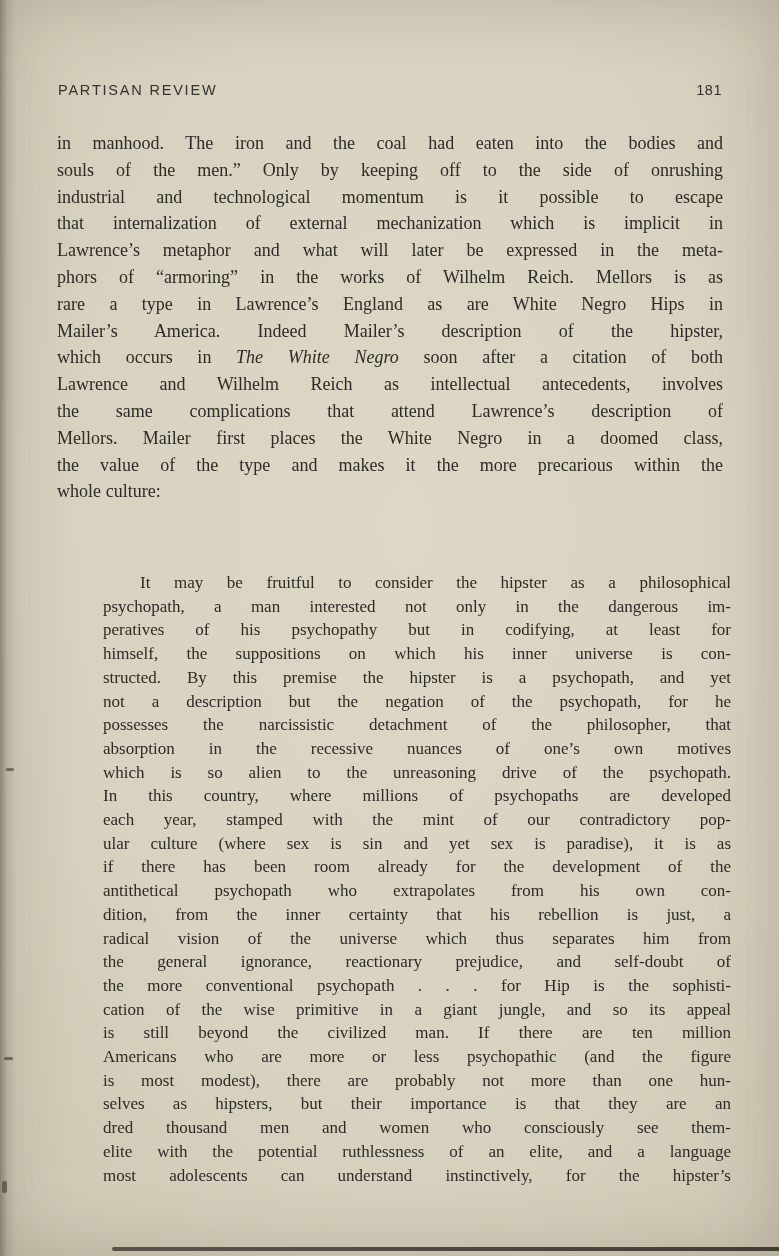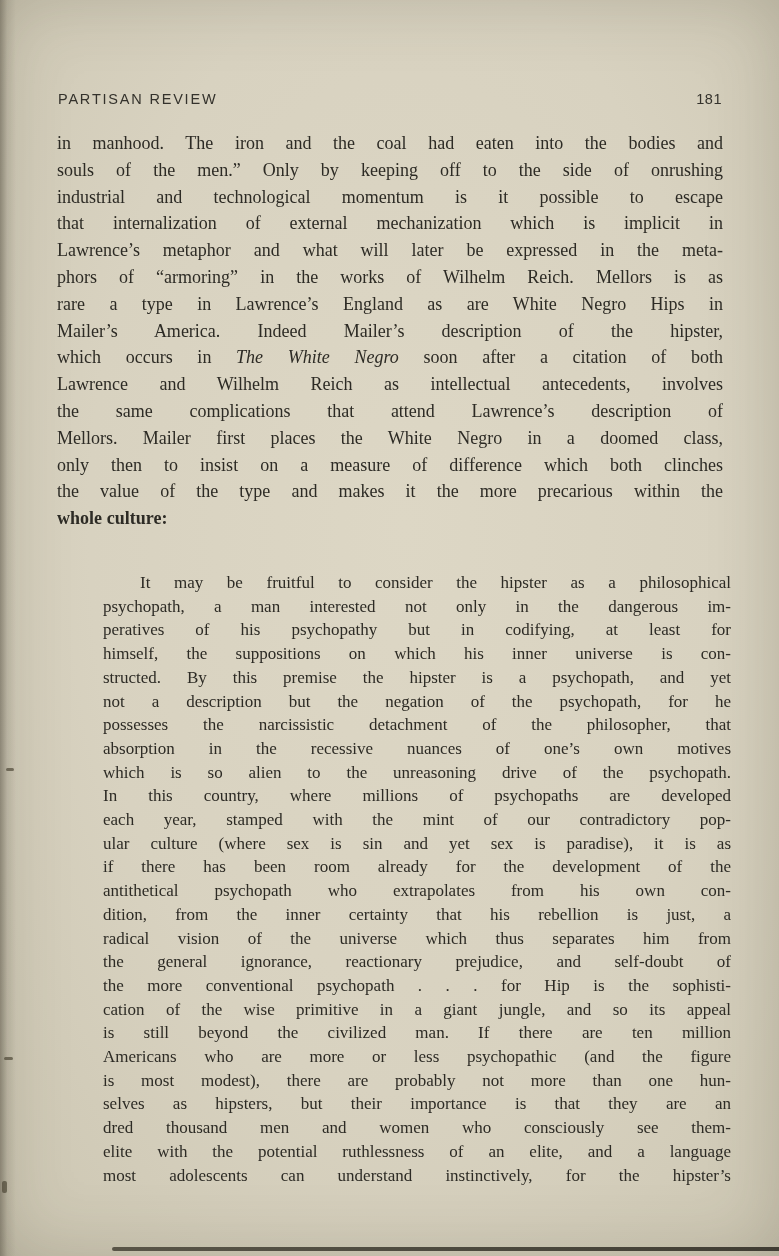--- a/index.html
+++ b/index.html
@@ -27,36 +27,36 @@
   }
   .running-head{
     position:absolute;top:82px;left:58px;right:57px;
     display:flex;justify-content:space-between;align-items:baseline;
     font-family:"Liberation Sans", sans-serif;
     font-weight:normal;
     font-size:14.5px;
     color:var(--head-ink);
   }
   .journal-title{letter-spacing:1.8px;}
-  .page-number{letter-spacing:0.5px;margin-top:9px;}
+  .page-number{letter-spacing:0.5px;}
   .body-text{
     position:absolute;top:130px;left:57px;width:666px;
     font-size:18px;line-height:26.8px;
   }
   .quote-text{
     position:absolute;top:563px;left:95px;width:628px;
     margin:8px;padding:0;
     font-size:17px;line-height:23.7px;
   }
   .line{
     text-align:justify;
     text-align-last:justify;
     word-spacing:0.02em;
   }
-  .body-text .line-last{text-align-last:left;font-weight:bold;}
+  .body-text .line-last{text-align-last:left;}
   .quote-text .line:first-child{text-indent:37px;}
   .line i{}
   
   .artifact{position:absolute;background:#47412f;border-radius:2px;opacity:0.65;}
   .artifact-1{left:6px;top:768px;width:8px;height:3px;}
   .artifact-2{left:4px;top:1057px;width:9px;height:3px;}
   .artifact-3{left:2px;top:1181px;width:5px;height:12px;}
   .bottom-line{
     position:absolute;left:112px;right:0;bottom:5px;height:4px;
     background:linear-gradient(90deg,#4a463a,#2f2c24);
@@ -80,21 +80,20 @@
       <div class="line"><span>industrial and technological momentum is it possible to escape</span></div>
       <div class="line"><span>that internalization of external mechanization which is implicit in</span></div>
       <div class="line"><span>Lawrence’s metaphor and what will later be expressed in the meta-</span></div>
       <div class="line"><span>phors of “armoring” in the works of Wilhelm Reich. Mellors is as</span></div>
       <div class="line"><span>rare a type in Lawrence’s England as are White Negro Hips in</span></div>
       <div class="line"><span>Mailer’s America. Indeed Mailer’s description of the hipster,</span></div>
       <div class="line"><span>which occurs in </span><i>The White Negro</i><span> soon after a citation of both</span></div>
       <div class="line"><span>Lawrence and Wilhelm Reich as intellectual antecedents, involves</span></div>
       <div class="line"><span>the same complications that attend Lawrence’s description of</span></div>
       <div class="line"><span>Mellors. Mailer first places the White Negro in a doomed class,</span></div>
-      <div class="line"><span>only then to insist on a measure of difference which both clinches</span></div>
       <div class="line"><span>the value of the type and makes it the more precarious within the</span></div>
       <div class="line line-last"><span>whole culture:</span></div>
     </div>
 
   <blockquote class="quote-text">
       <div class="line"><span>It may be fruitful to consider the hipster as a philosophical</span></div>
       <div class="line"><span>psychopath, a man interested not only in the dangerous im-</span></div>
       <div class="line"><span>peratives of his psychopathy but in codifying, at least for</span></div>
       <div class="line"><span>himself, the suppositions on which his inner universe is con-</span></div>
       <div class="line"><span>structed. By this premise the hipster is a psychopath, and yet</span></div>

